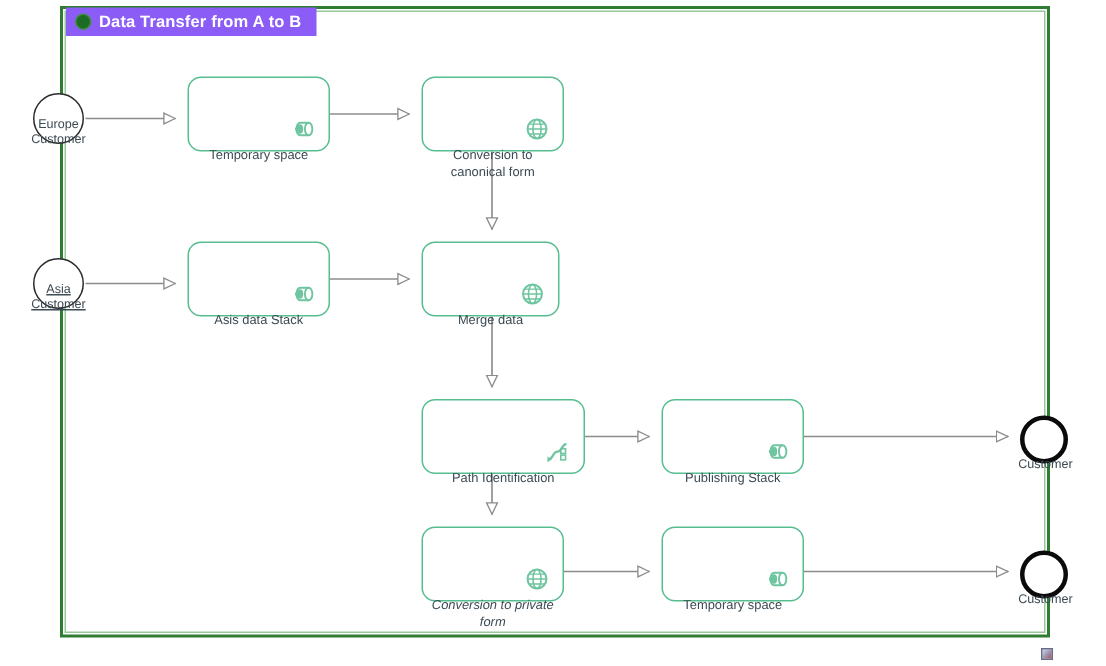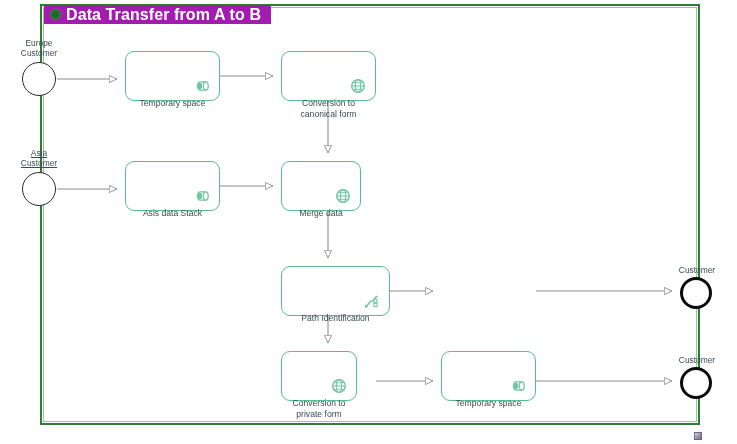--- a/index.html
+++ b/index.html
@@ -44,23 +44,23 @@
     height: 415px;
     border: 1px solid #96c79a;
     box-sizing: border-box;
     background: transparent;
   }
   .pool-title {
     position: absolute;
     left: 44px;
     top: 5px;
     height: 19px;
-    background: #a21caf;
+    background: #8b5cf6;
     color: #ffffff;
-    font-size: 16px;
+    font-size: 11px;
     font-weight: bold;
     letter-spacing: .1px;
     display: flex;
     align-items: center;
     padding: 0 10px 0 6px;
     box-sizing: border-box;
     white-space: nowrap;
   }
   .pool-title .tbicon {
     width: 9px;
@@ -123,20 +123,21 @@
   .event.end {
     border: 3.4px solid #0b0b0b;
   }
   .event-label {
     position: absolute;
     text-align: center;
     font-size: 8.4px;
     color: #3c4a54;
     line-height: 10px;
     white-space: pre-line;
+    margin-top: 39px;
   }
 </style>
 </head>
 <body>
 
 <div id="canvas">
 
   <svg class="layer">
     <defs>
       <marker id="arrowOpen" viewBox="0 0 10 10" refX="9.4" refY="5" markerWidth="8" markerHeight="8" orient="auto-start-reverse">
@@ -221,43 +222,52 @@
   <div class="task" style="left:125px; top:161px; width:95px; height:50px;">
     <div class="label">Asis data Stack</div>
     <svg class="tskicon" viewBox="0 0 24 24">
       <ellipse cx="17" cy="12" rx="3.3" ry="5.6" fill="none" stroke="#6ec5a0" stroke-width="1.7"></ellipse>
       <path d="M17 6.4 L9.5 6.4 A3.3 5.6 0 0 0 9.5 17.6 L17 17.6" fill="none" stroke="#6ec5a0" stroke-width="1.7"></path>
       <ellipse cx="9.3" cy="12" rx="2.9" ry="4.2" fill="#6ec5a0"></ellipse>
       <circle cx="6.2" cy="12" r="1.5" fill="#6ec5a0"></circle>
     </svg>
   </div>
 
-  <div class="task" style="left:281px; top:161px; width:80px; height:50px;">
+  <div class="task" style="left:281px; top:161px; width:92px; height:50px;">
     <div class="label">Merge data</div>
     <svg class="tskicon" viewBox="0 0 24 24">
       <circle cx="12" cy="12" r="8.4" fill="none" stroke="#6ec5a0" stroke-width="1.8"></circle>
       <ellipse cx="12" cy="12" rx="3.6" ry="8.4" fill="none" stroke="#6ec5a0" stroke-width="1.4"></ellipse>
       <line x1="3.6" y1="12" x2="20.4" y2="12" stroke="#6ec5a0" stroke-width="1.4"></line>
       <line x1="5.2" y1="7.6" x2="18.8" y2="7.6" stroke="#6ec5a0" stroke-width="1.2"></line>
       <line x1="5.2" y1="16.4" x2="18.8" y2="16.4" stroke="#6ec5a0" stroke-width="1.2"></line>
     </svg>
   </div>
 
   <div class="task" style="left:281px; top:266px; width:109px; height:50px;">
     <div class="label">Path Identification</div>
     <svg class="tskicon" viewBox="0 0 24 24">
       <path d="M3.5 19 C 8 19 7 12 11.5 12 C 16 12 15 5.5 19.5 5.5" fill="none" stroke="#6ec5a0" stroke-width="2"></path>
       <rect x="14.5" y="9.5" width="4.2" height="4.2" fill="none" stroke="#6ec5a0" stroke-width="1.4"></rect>
       <rect x="14.5" y="15.2" width="4.2" height="4.2" fill="none" stroke="#6ec5a0" stroke-width="1.4"></rect>
       <path d="M2.6 16.4 L6.4 19.2 L2.6 21.6 z" fill="#6ec5a0"></path>
     </svg>
   </div>
 
-
-  <div class="task" style="left:281px; top:351px; width:76px; height:50px;">
+  <div class="task" style="left:441px; top:266px; width:95px; height:50px;">
+    <div class="label">Publishing Stack</div>
+    <svg class="tskicon" viewBox="0 0 24 24">
+      <ellipse cx="17" cy="12" rx="3.3" ry="5.6" fill="none" stroke="#6ec5a0" stroke-width="1.7"></ellipse>
+      <path d="M17 6.4 L9.5 6.4 A3.3 5.6 0 0 0 9.5 17.6 L17 17.6" fill="none" stroke="#6ec5a0" stroke-width="1.7"></path>
+      <ellipse cx="9.3" cy="12" rx="2.9" ry="4.2" fill="#6ec5a0"></ellipse>
+      <circle cx="6.2" cy="12" r="1.5" fill="#6ec5a0"></circle>
+    </svg>
+  </div>
+
+  <div class="task" style="left:281px; top:351px; width:95px; height:50px;font-style:italic;">
     <div class="label">Conversion to private form</div>
     <svg class="tskicon" viewBox="0 0 24 24">
       <circle cx="12" cy="12" r="8.4" fill="none" stroke="#6ec5a0" stroke-width="1.8"></circle>
       <ellipse cx="12" cy="12" rx="3.6" ry="8.4" fill="none" stroke="#6ec5a0" stroke-width="1.4"></ellipse>
       <line x1="3.6" y1="12" x2="20.4" y2="12" stroke="#6ec5a0" stroke-width="1.4"></line>
       <line x1="5.2" y1="7.6" x2="18.8" y2="7.6" stroke="#6ec5a0" stroke-width="1.2"></line>
       <line x1="5.2" y1="16.4" x2="18.8" y2="16.4" stroke="#6ec5a0" stroke-width="1.2"></line>
     </svg>
   </div>
 

